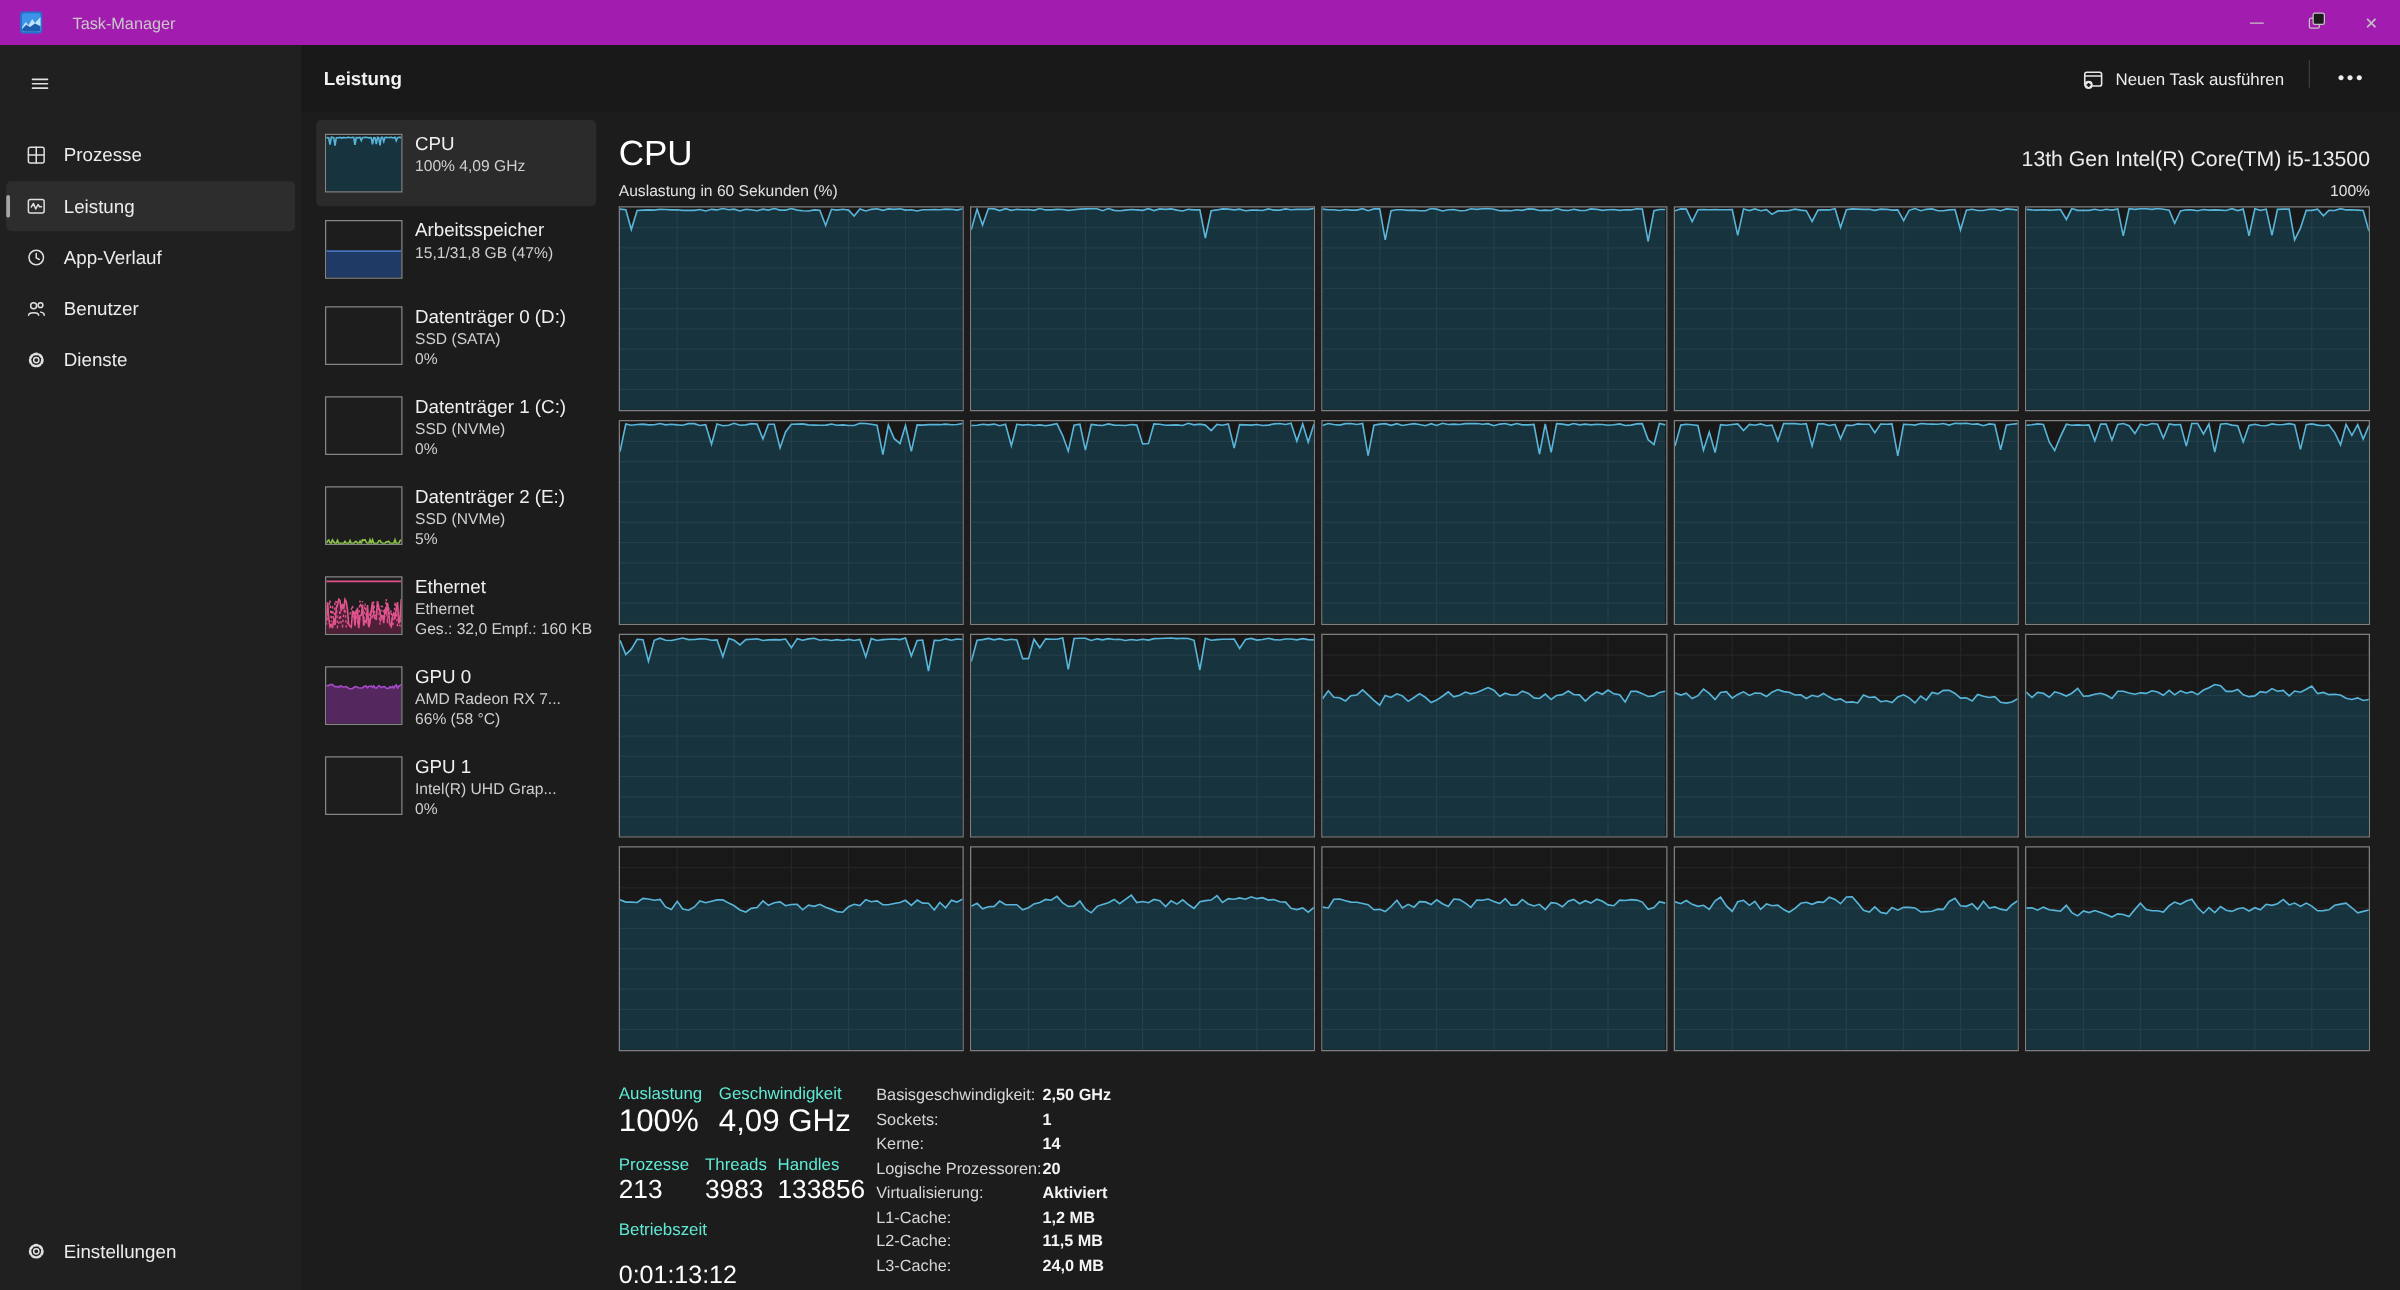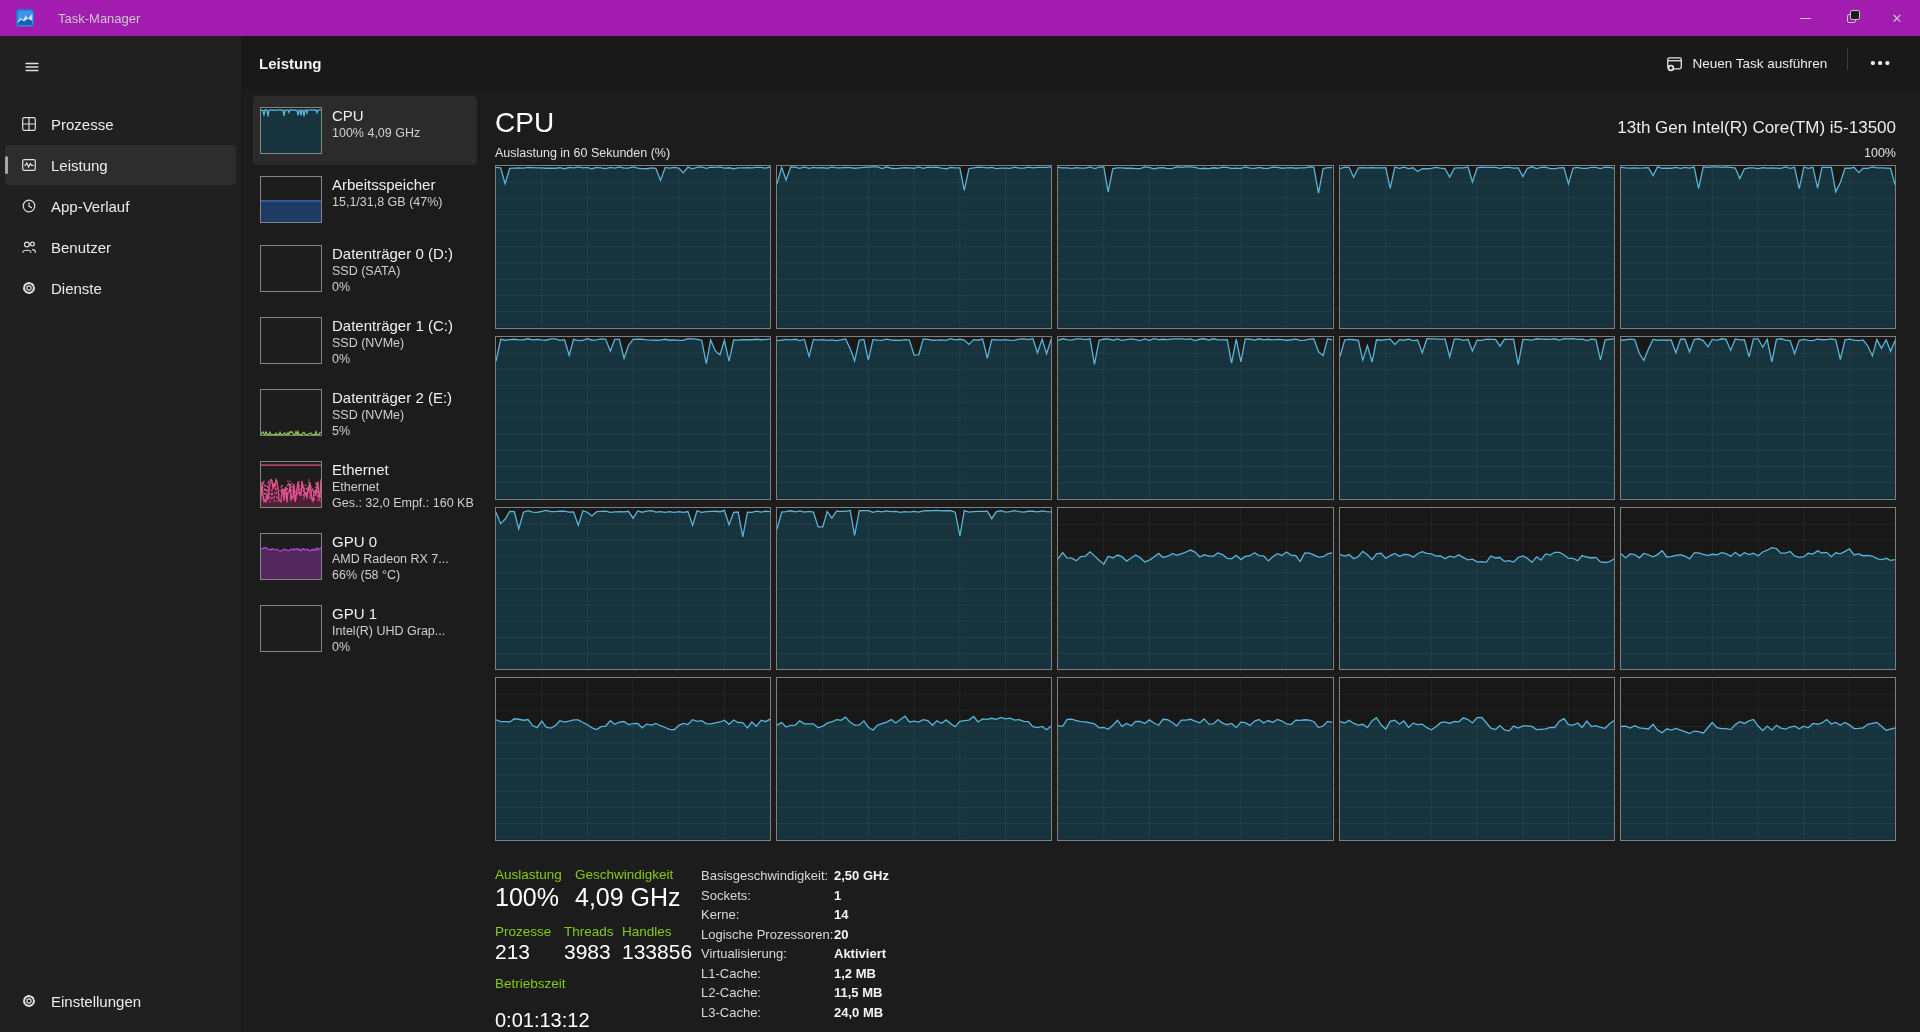--- a/index.html
+++ b/index.html
@@ -64,21 +64,21 @@
   .cpu-subtitle { font-size:17px; color:#ececec; }
   .graph-label-row { display:flex; justify-content:space-between; align-items:flex-start; margin-top:8px; height:18px;
       font-size:12.5px; color:#e2e2e2; }
   .grid { margin-top:4px; height:676px; display:grid; grid-template-columns:repeat(5,1fr); gap:7px 5px; }
   .cell { border:1px solid #7f7f7f; background:#181818; min-width:0; min-height:0; }
   .cell svg { width:100%; height:100%; display:block; }
 
   
   .stats { margin-top:26px; display:flex; gap:20px; }
   .stats-left { width:186px; flex:0 0 186px; }
-  .stat-label { font-size:13.5px; color:#84cc16; }
+  .stat-label { font-size:13.5px; color:#5eead4; }
   .stat-big { font-size:25px; font-weight:400; color:#ffffff; margin-top:1px; }
   .stat-mid { font-size:21px; font-weight:400; color:#ffffff; margin-top:1px; }
   .row-primary { display:grid; grid-template-columns:80px auto; }
   .row-secondary { display:grid; grid-template-columns:69px 58px auto; margin-top:12px; }
   .row-uptime { margin-top:12px; }
   .uptime-val { font-size:20px; font-weight:400; margin-top:18px; }
   .stats-right { display:grid; grid-template-columns:133px auto; column-gap:0; row-gap:1px; align-content:start; }
   .det-label { font-size:13px; color:#d8d8d8; line-height:18.5px; }
   .det-value { font-size:13px; font-weight:700; color:#f5f5f5; line-height:18.5px; }
 </style>

